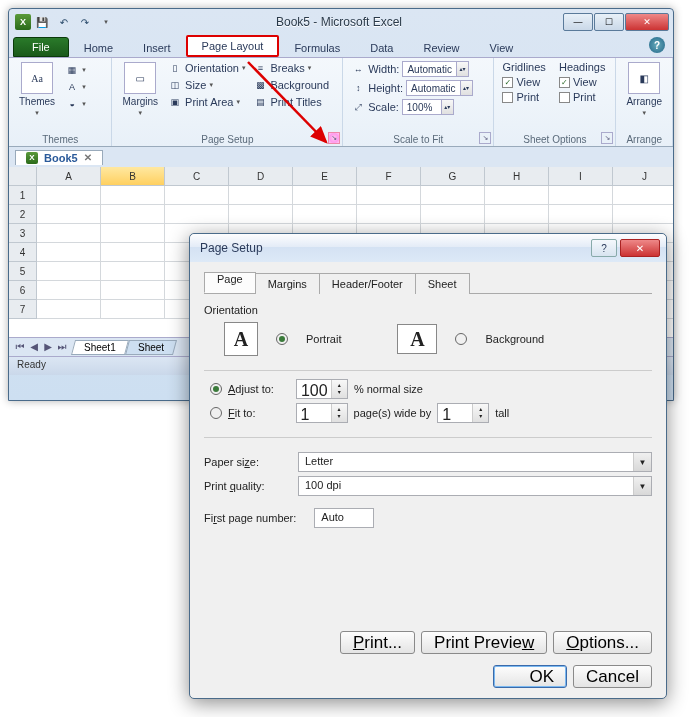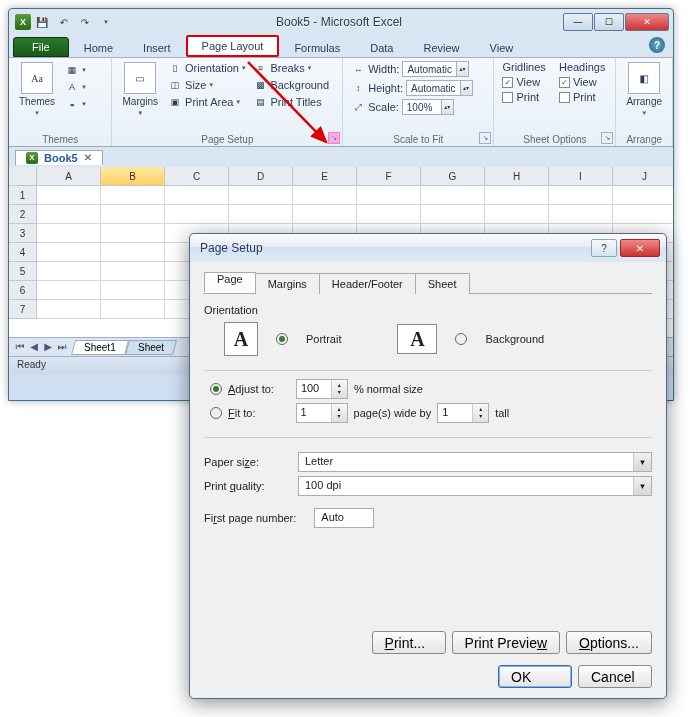--- a/index.html
+++ b/index.html
@@ -91,29 +91,29 @@
 .section-label { margin:6px 0 6px 0;}
 .orient-row { display:flex; align-items:center; gap:18px; margin:6px 0 14px 20px;}
 .orient-ico { width:34px; height:34px; border:1px solid #888; background:#fff; display:flex;align-items:center;justify-content:center; font-family:serif; font-size:20px; font-weight:bold;}
 .orient-ico.land { width:40px; height:30px;}
 .radio { width:12px; height:12px; border:1px solid #666; border-radius:50%; display:inline-flex;align-items:center;justify-content:center;}
 .radio.on::after{ content:''; width:6px;height:6px;background:#3a7a3a;border-radius:50%;}
 .divider { height:1px; background:#ccc; margin:4px 0 8px 0;}
 .row { display:flex; align-items:center; gap:6px; margin:4px 0 4px 0;}
 .row .lbl { min-width:88px;}
 .num-input { display:flex; border:1px solid #abadb3; background:#fff; height:20px;}
-.num-input .v { width:34px; padding:2px 4px; font-size:11px;}
+.num-input .v { width:34px; padding:2px 4px; font-size:16px;}
 .num-input .sp { width:16px; background:linear-gradient(#f8f8f8,#e0e0e0); border-left:1px solid #ccc; display:flex;flex-direction:column;align-items:center;justify-content:center;font-size:6px;line-height:7px;}
 .combo { flex:1; display:flex; border:1px solid #abadb3; background:#fff; height:20px;}
 .combo .v { flex:1; padding:2px 6px;}
 .combo .ar { width:18px; background:linear-gradient(#f0f0f0,#d8d8d8); border-left:1px solid #ccc; display:flex;align-items:center;justify-content:center;font-size:8px;}
 .txt-input { border:1px solid #abadb3; background:#fff; height:20px; padding:2px 6px; width:60px;}
 .dlg-buttons { position:absolute; right:14px; bottom:44px; display:flex; gap:6px;}
 .dlg-footer { position:absolute; right:14px; bottom:10px; display:flex; gap:6px;}
-.btn { min-width:74px; height:23px; border:1px solid #8a8a8a; border-radius:3px; background:linear-gradient(#fdfdfd,#e4e4e4); font-size:14px; padding:0 12px; display:flex;align-items:center;justify-content:flex-start;}
+.btn { min-width:74px; height:23px; border:1px solid #8a8a8a; border-radius:3px; background:linear-gradient(#fdfdfd,#e4e4e4); font-size:17px; padding:0 12px; display:flex;align-items:center;justify-content:flex-end;}
 .btn.primary { border:1px solid #3a6aaa; box-shadow:0 0 0 1px #7ab8f0 inset;}
 .ul { text-decoration:underline;}
 </style>
 </head>
 <body>
 
 <div class="excel-window">
 
   <div class="titlebar">
     <div class="qat">

